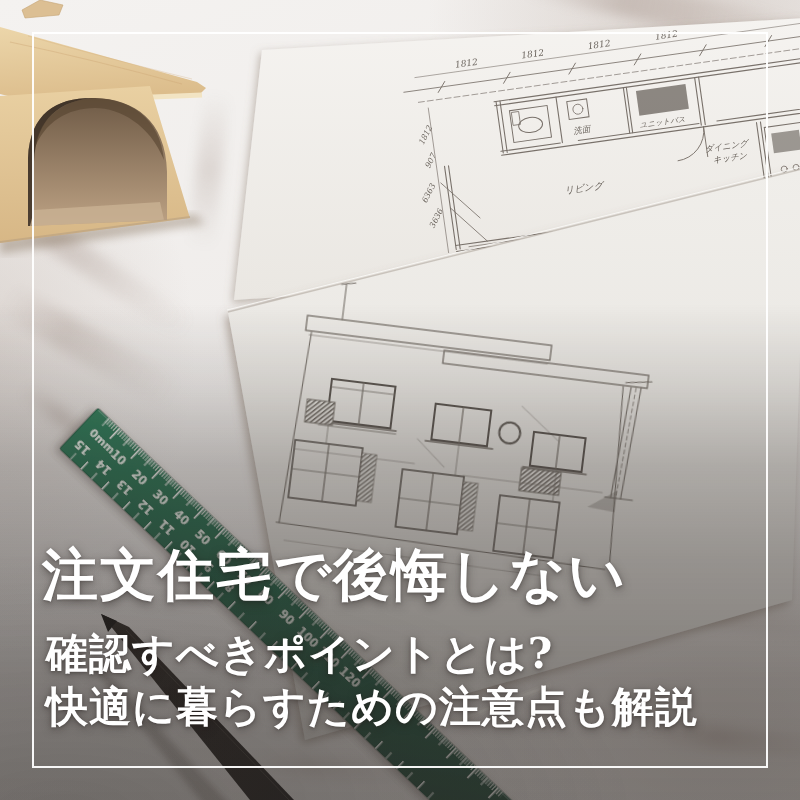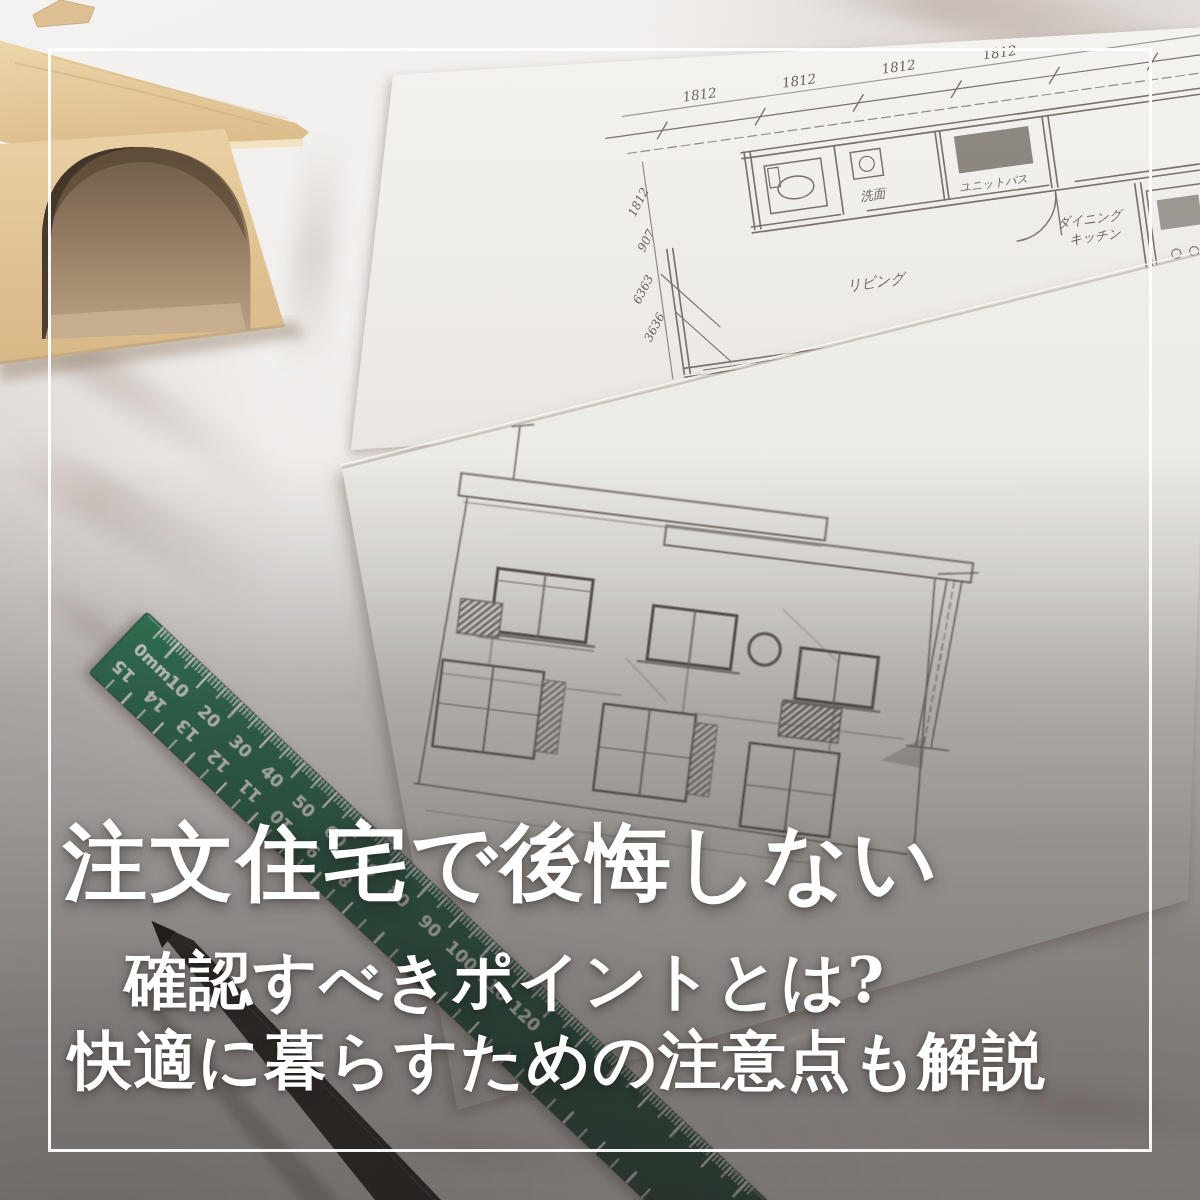--- a/index.html
+++ b/index.html
@@ -33,21 +33,21 @@
         rgba(54,49,46,.55) 85%, rgba(54,49,46,.58) 100%);}
   
   .frame{position:absolute;inset:32px;border:2px solid rgba(255,255,255,.95);pointer-events:none;}
   
   .caption{position:absolute;inset:0;color:#fff;
     font-family:"DejaVu Serif","Liberation Serif",serif;font-weight:600;}
   .title{position:absolute;left:42px;top:538px;font-size:56px;letter-spacing:2px;white-space:nowrap;
     text-shadow:0 3px 10px rgba(35,30,27,.5),0 1px 3px rgba(35,30,27,.35);}
   .sub{position:absolute;left:46px;font-size:42px;letter-spacing:1px;white-space:nowrap;
     text-shadow:0 2px 8px rgba(35,30,27,.5),0 1px 3px rgba(35,30,27,.35);}
-  .sub1{top:626px;margin-left:37px;} .sub2{top:679px;}
+  .sub1{top:626px;} .sub2{top:679px;}
   svg text{user-select:none;}
 </style>
 </head>
 <body>
 
 <div class="stage">
 
   <div class="marble">
     <div class="vein v1"></div>
     <div class="vein v2"></div>

